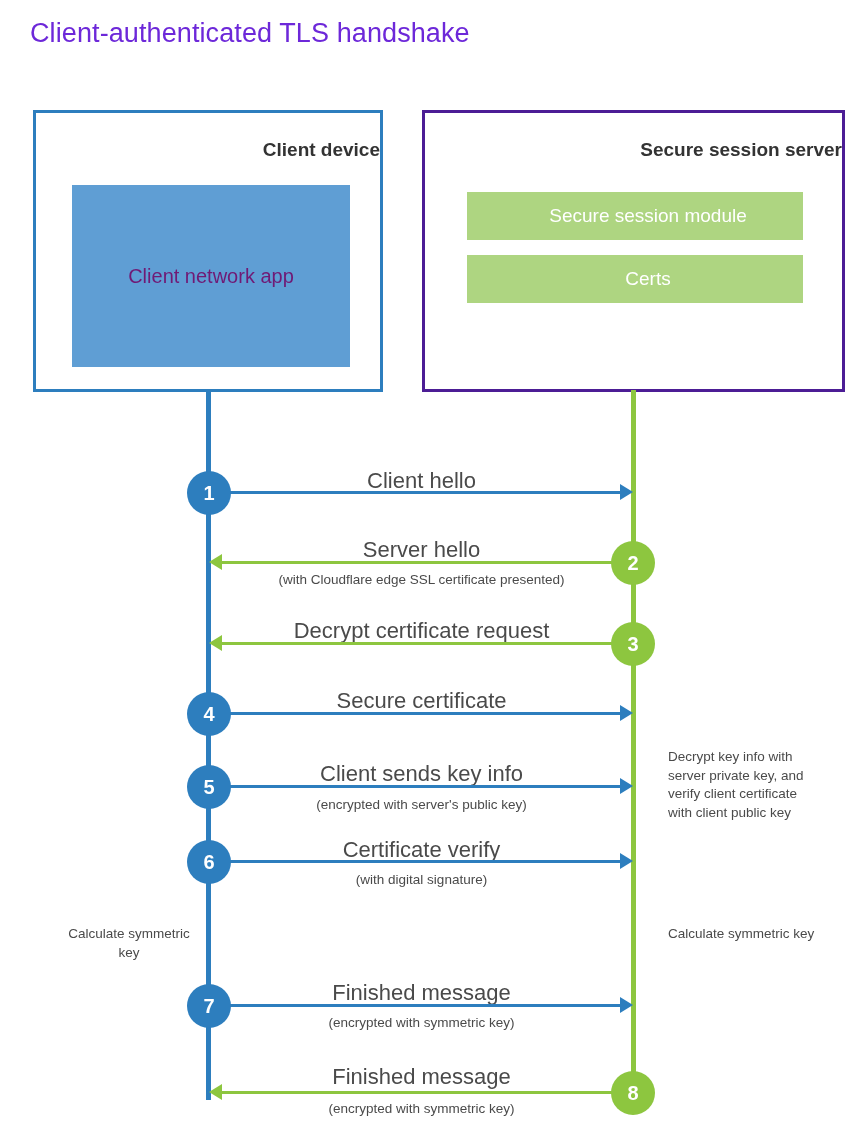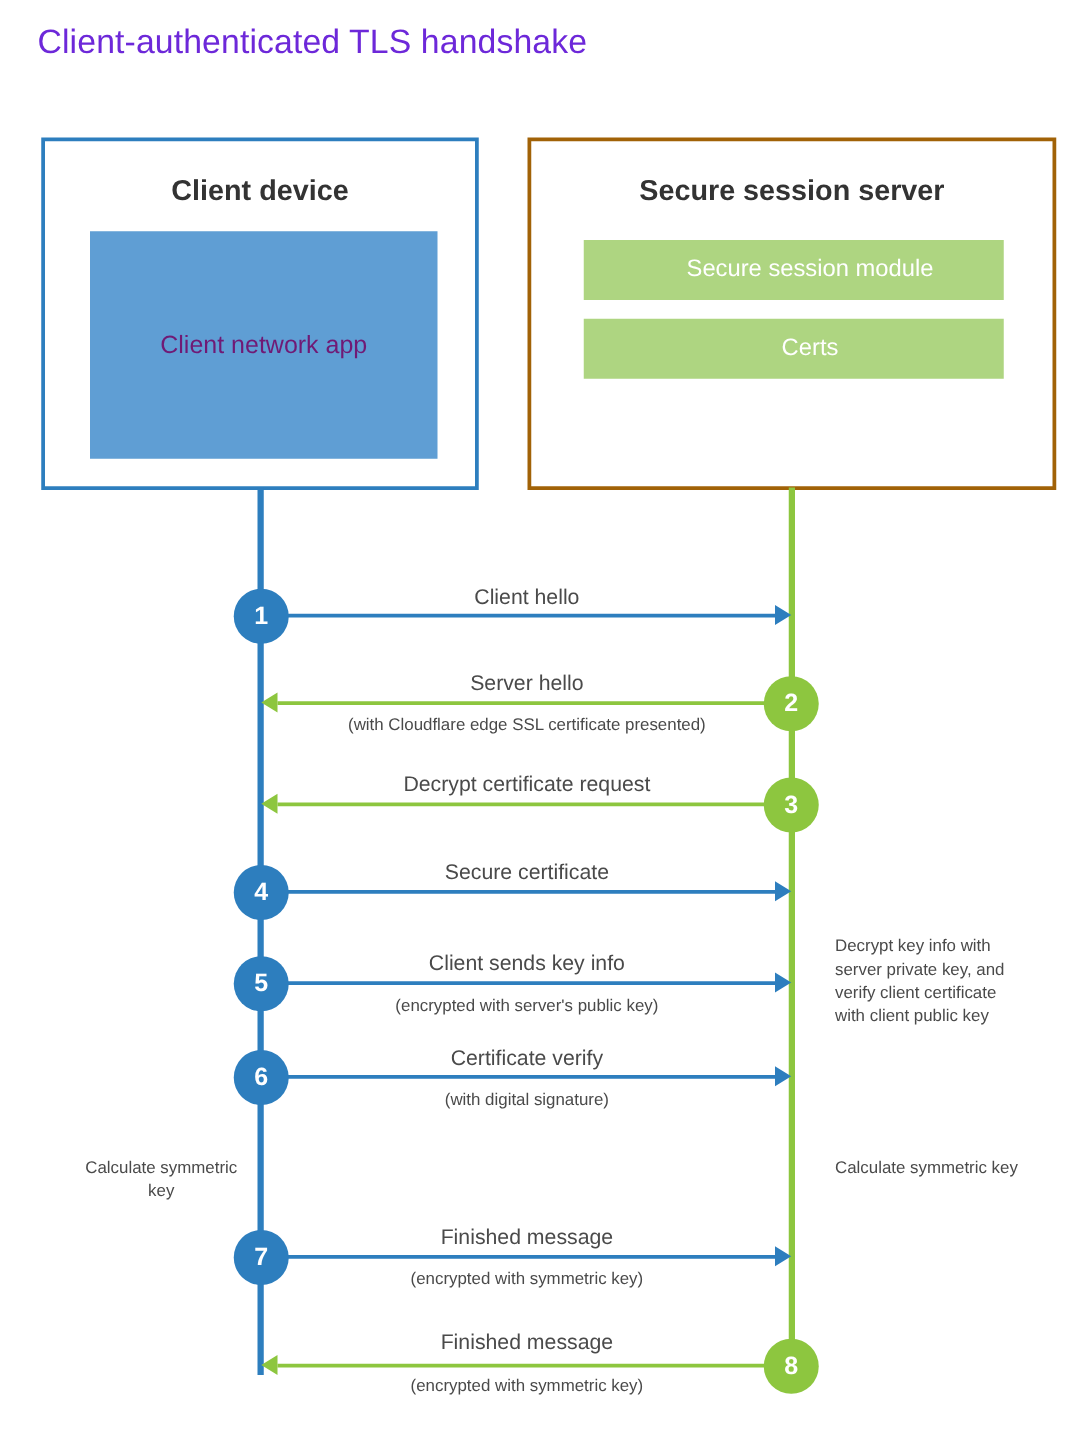--- a/index.html
+++ b/index.html
@@ -39,29 +39,29 @@
     top: 110px;
     width: 350px;
     height: 282px;
     border: 3px solid #2d7ebe;
   }
   #server-box {
     left: 422px;
     top: 110px;
     width: 423px;
     height: 282px;
-    border: 3px solid #a16207;
+    border: 3px solid #4c1d95;
   }
   .entity-title {
     position: absolute;
     left: 0;
     right: 0;
     top: 26px;
-    text-align: center;
-    font-size: 23px;
+    text-align: right;
+    font-size: 19px;
     font-weight: bold;
     color: #333333;
   }
 
   .client-app-block {
     position: absolute;
     left: 36px;
     top: 72px;
     width: 278px;
     height: 182px;
@@ -145,21 +145,21 @@
     justify-content: center;
     z-index: 5;
   }
   .circle-blue { background: #2d7ebe; }
   .circle-green { background: #8dc63f; }
 
   
   .msg-label {
     position: absolute;
     text-align: center;
-    font-size: 17px;
+    font-size: 22px;
     color: #4a4a4a;
     white-space: nowrap;
   }
   .msg-sub {
     position: absolute;
     text-align: center;
     font-size: 13.5px;
     color: #4a4a4a;
     white-space: nowrap;
   }

